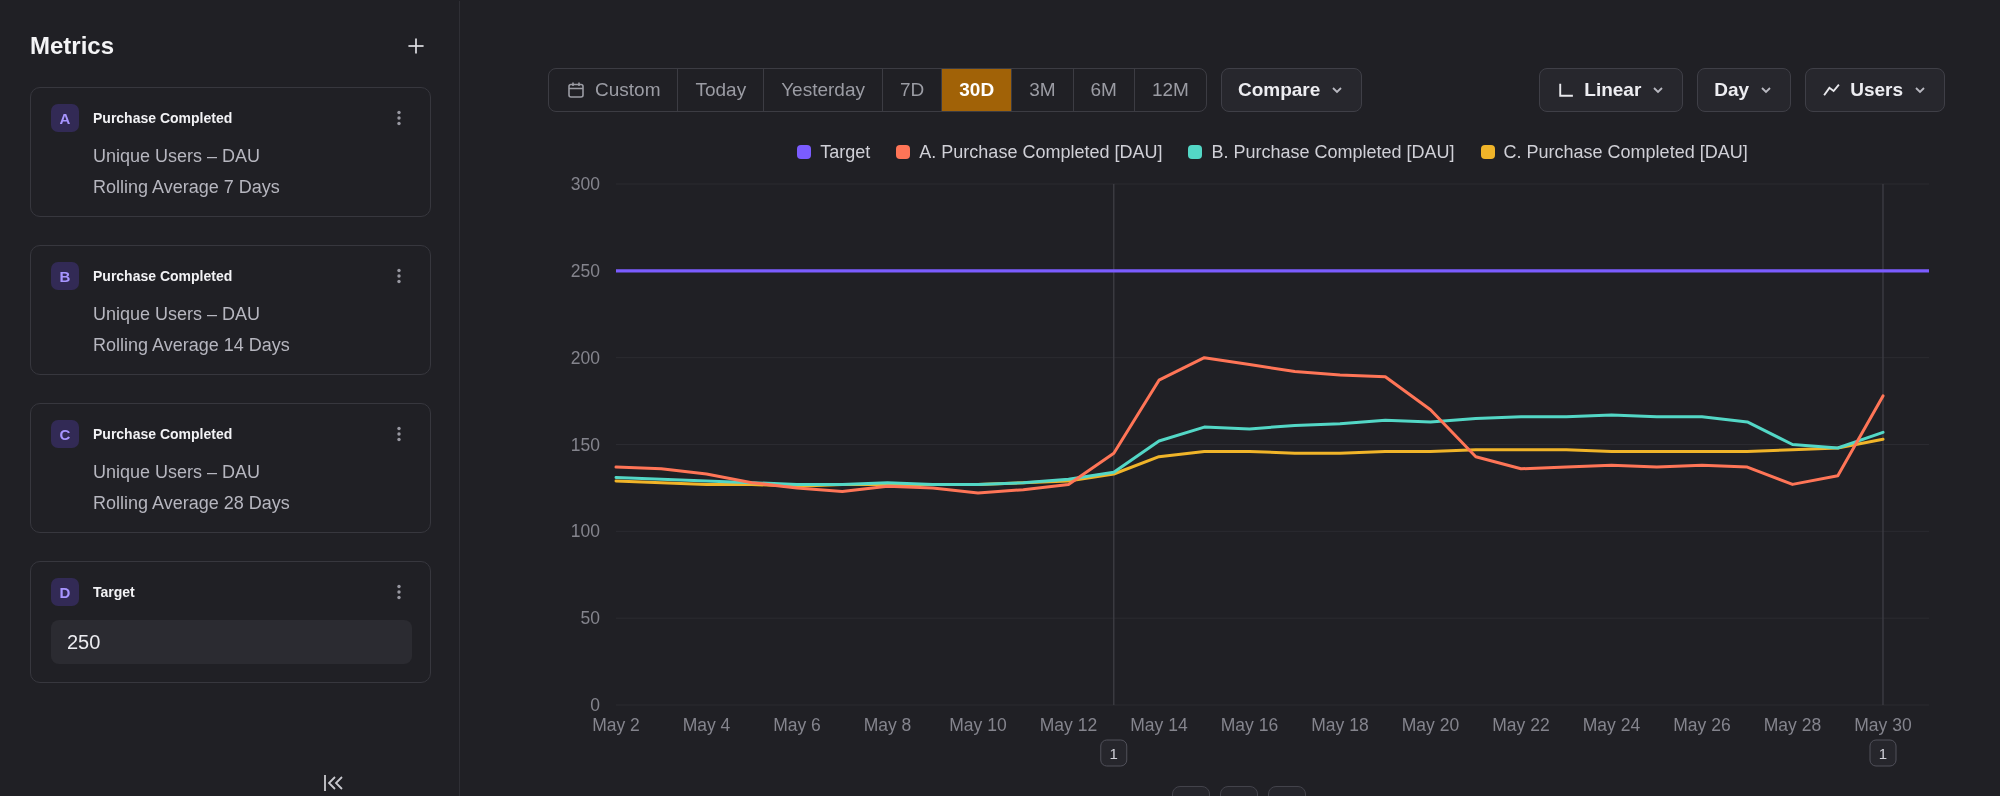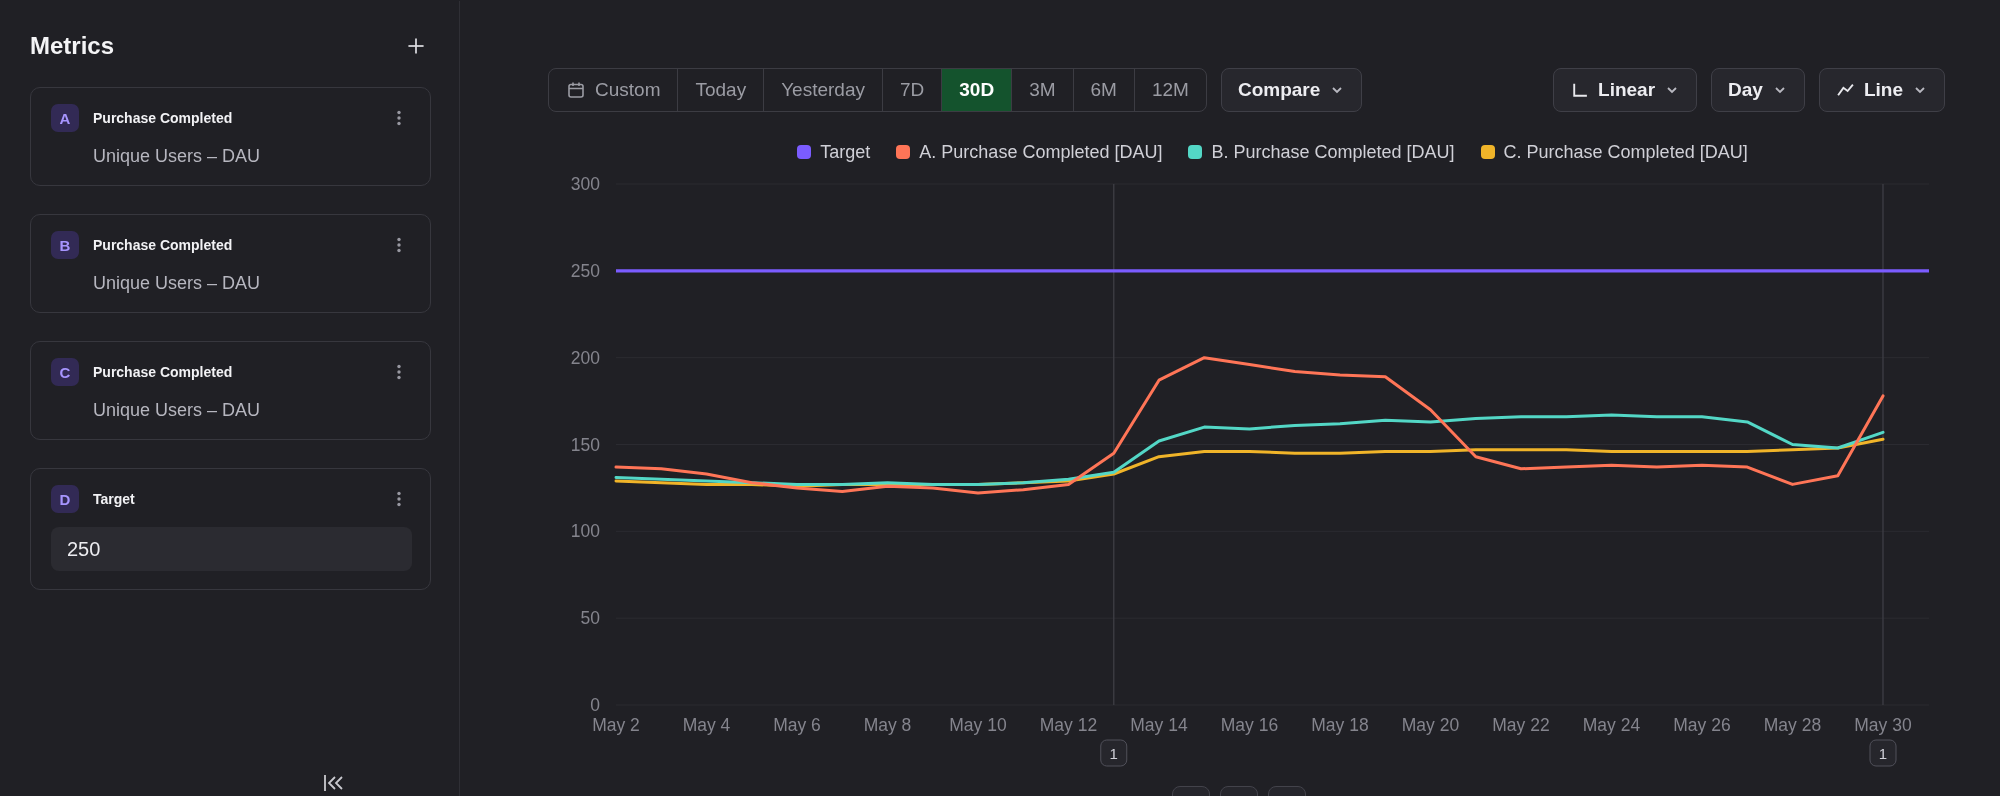--- a/index.html
+++ b/index.html
@@ -56,21 +56,21 @@
   .range-group {
     display:flex; align-items:stretch; height:44px;
     border:1px solid #3c3c43; border-radius:8px; overflow:hidden;
   }
   .seg {
     display:flex; align-items:center; gap:9px; padding:0 17px;
     background:transparent; border:none; border-left:1px solid #3c3c43;
     color:#9b9ca4; font-size:19px; font-family:inherit; cursor:pointer; white-space:nowrap;
   }
   .seg:first-child { border-left:none;justify-content:space-between; }
-  .seg.active { color:#ffffff; font-weight:700; background:#14532d; }
+  .seg.active { color:#ffffff; font-weight:700; background:#a16207; }
   .tb-btn {
     height:44px; display:flex; align-items:center; gap:9px; padding:0 16px;
     background:#27272d; border:1px solid #3f3f47; border-radius:8px;
     color:#ededf1; font-size:19px; font-weight:700; font-family:inherit; cursor:pointer; white-space:nowrap;
   }
   .tb-btn .chev { color:#b9b9c1; }
   .tb-spacer { flex:1; }
 
   .legend {
     position:absolute; left:156px; width:1313px; top:140px; height:24px;
@@ -108,50 +108,53 @@
       <span class="card-title">Purchase Completed</span>
       <button class="kebab-btn">
         <svg width="18" height="18" viewBox="0 0 18 18" fill="#9898a1">
             <circle cx="9" cy="3.5" r="1.7"></circle>
             <circle cx="9" cy="9" r="1.7"></circle>
             <circle cx="9" cy="14.5" r="1.7"></circle>
           </svg>
       </button>
     </div>
     <div class="card-line">Unique Users – DAU</div>
+    <div class="card-line">Rolling Average 7 Days</div>
   </div>
 
   <div class="card">
     <div class="card-top">
       <span class="badge">B</span>
       <span class="card-title">Purchase Completed</span>
       <button class="kebab-btn">
         <svg width="18" height="18" viewBox="0 0 18 18" fill="#9898a1">
             <circle cx="9" cy="3.5" r="1.7"></circle>
             <circle cx="9" cy="9" r="1.7"></circle>
             <circle cx="9" cy="14.5" r="1.7"></circle>
           </svg>
       </button>
     </div>
     <div class="card-line">Unique Users – DAU</div>
+    <div class="card-line">Rolling Average 14 Days</div>
   </div>
 
   <div class="card">
     <div class="card-top">
       <span class="badge">C</span>
       <span class="card-title">Purchase Completed</span>
       <button class="kebab-btn">
         <svg width="18" height="18" viewBox="0 0 18 18" fill="#9898a1">
             <circle cx="9" cy="3.5" r="1.7"></circle>
             <circle cx="9" cy="9" r="1.7"></circle>
             <circle cx="9" cy="14.5" r="1.7"></circle>
           </svg>
       </button>
     </div>
     <div class="card-line">Unique Users – DAU</div>
+    <div class="card-line">Rolling Average 28 Days</div>
   </div>
 
   <div class="card">
     <div class="card-top">
       <span class="badge">D</span>
       <span class="card-title">Target</span>
       <button class="kebab-btn">
         <svg width="18" height="18" viewBox="0 0 18 18" fill="#9898a1">
             <circle cx="9" cy="3.5" r="1.7"></circle>
             <circle cx="9" cy="9" r="1.7"></circle>
@@ -226,21 +229,21 @@
     <button class="tb-btn">
       <span>Day</span>
       <svg class="chev" width="16" height="16" viewBox="0 0 16 16" fill="none" stroke="currentColor" stroke-width="1.8">
           <polyline points="4,6 8,10 12,6"></polyline>
         </svg>
     </button>
     <button class="tb-btn">
       <svg width="19" height="19" viewBox="0 0 18 18" fill="none" stroke="#e8e8ec" stroke-width="1.8">
           <polyline points="2,13.5 7,6.5 11,9.5 16,3.5"></polyline>
         </svg>
-      <span>Line</span>
+      <span>Users</span>
       <svg class="chev" width="16" height="16" viewBox="0 0 16 16" fill="none" stroke="currentColor" stroke-width="1.8">
           <polyline points="4,6 8,10 12,6"></polyline>
         </svg>
     </button>
   </div>
 
   <div class="legend">
       <div class="legend-item">
         <span class="legend-swatch" style="background: rgb(123, 92, 255);"></span>
         <span class="legend-label">Target</span>

